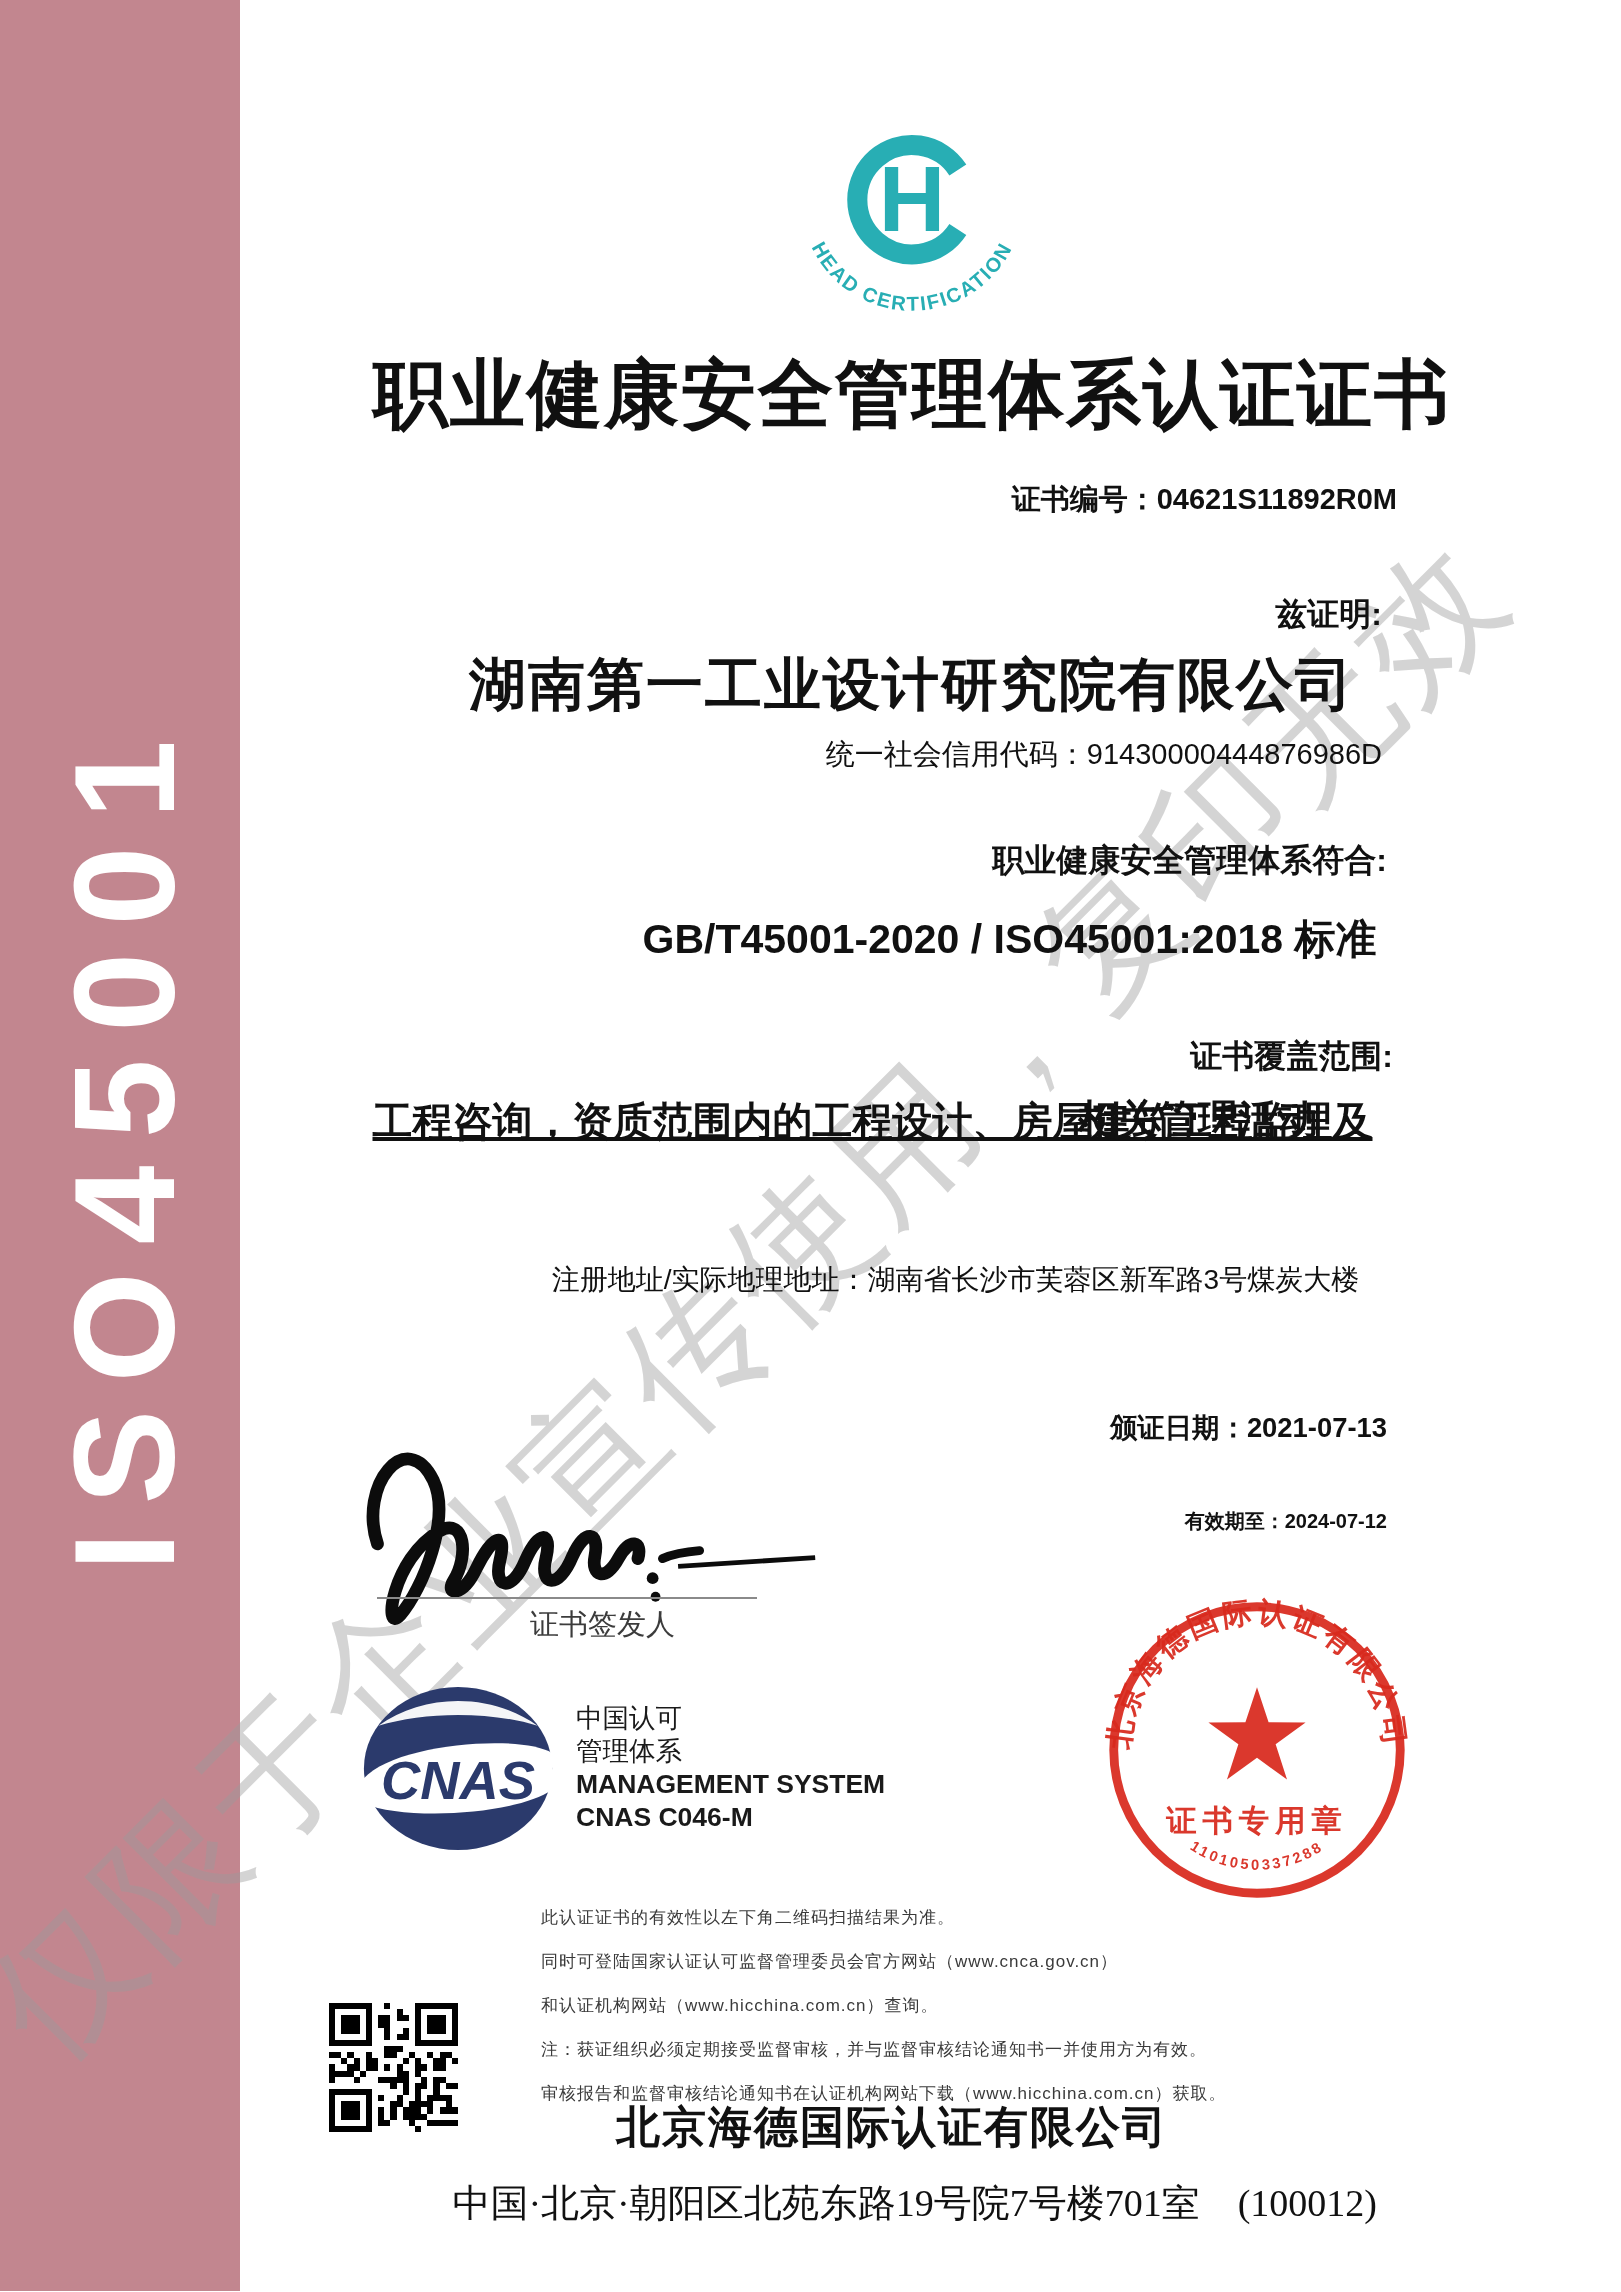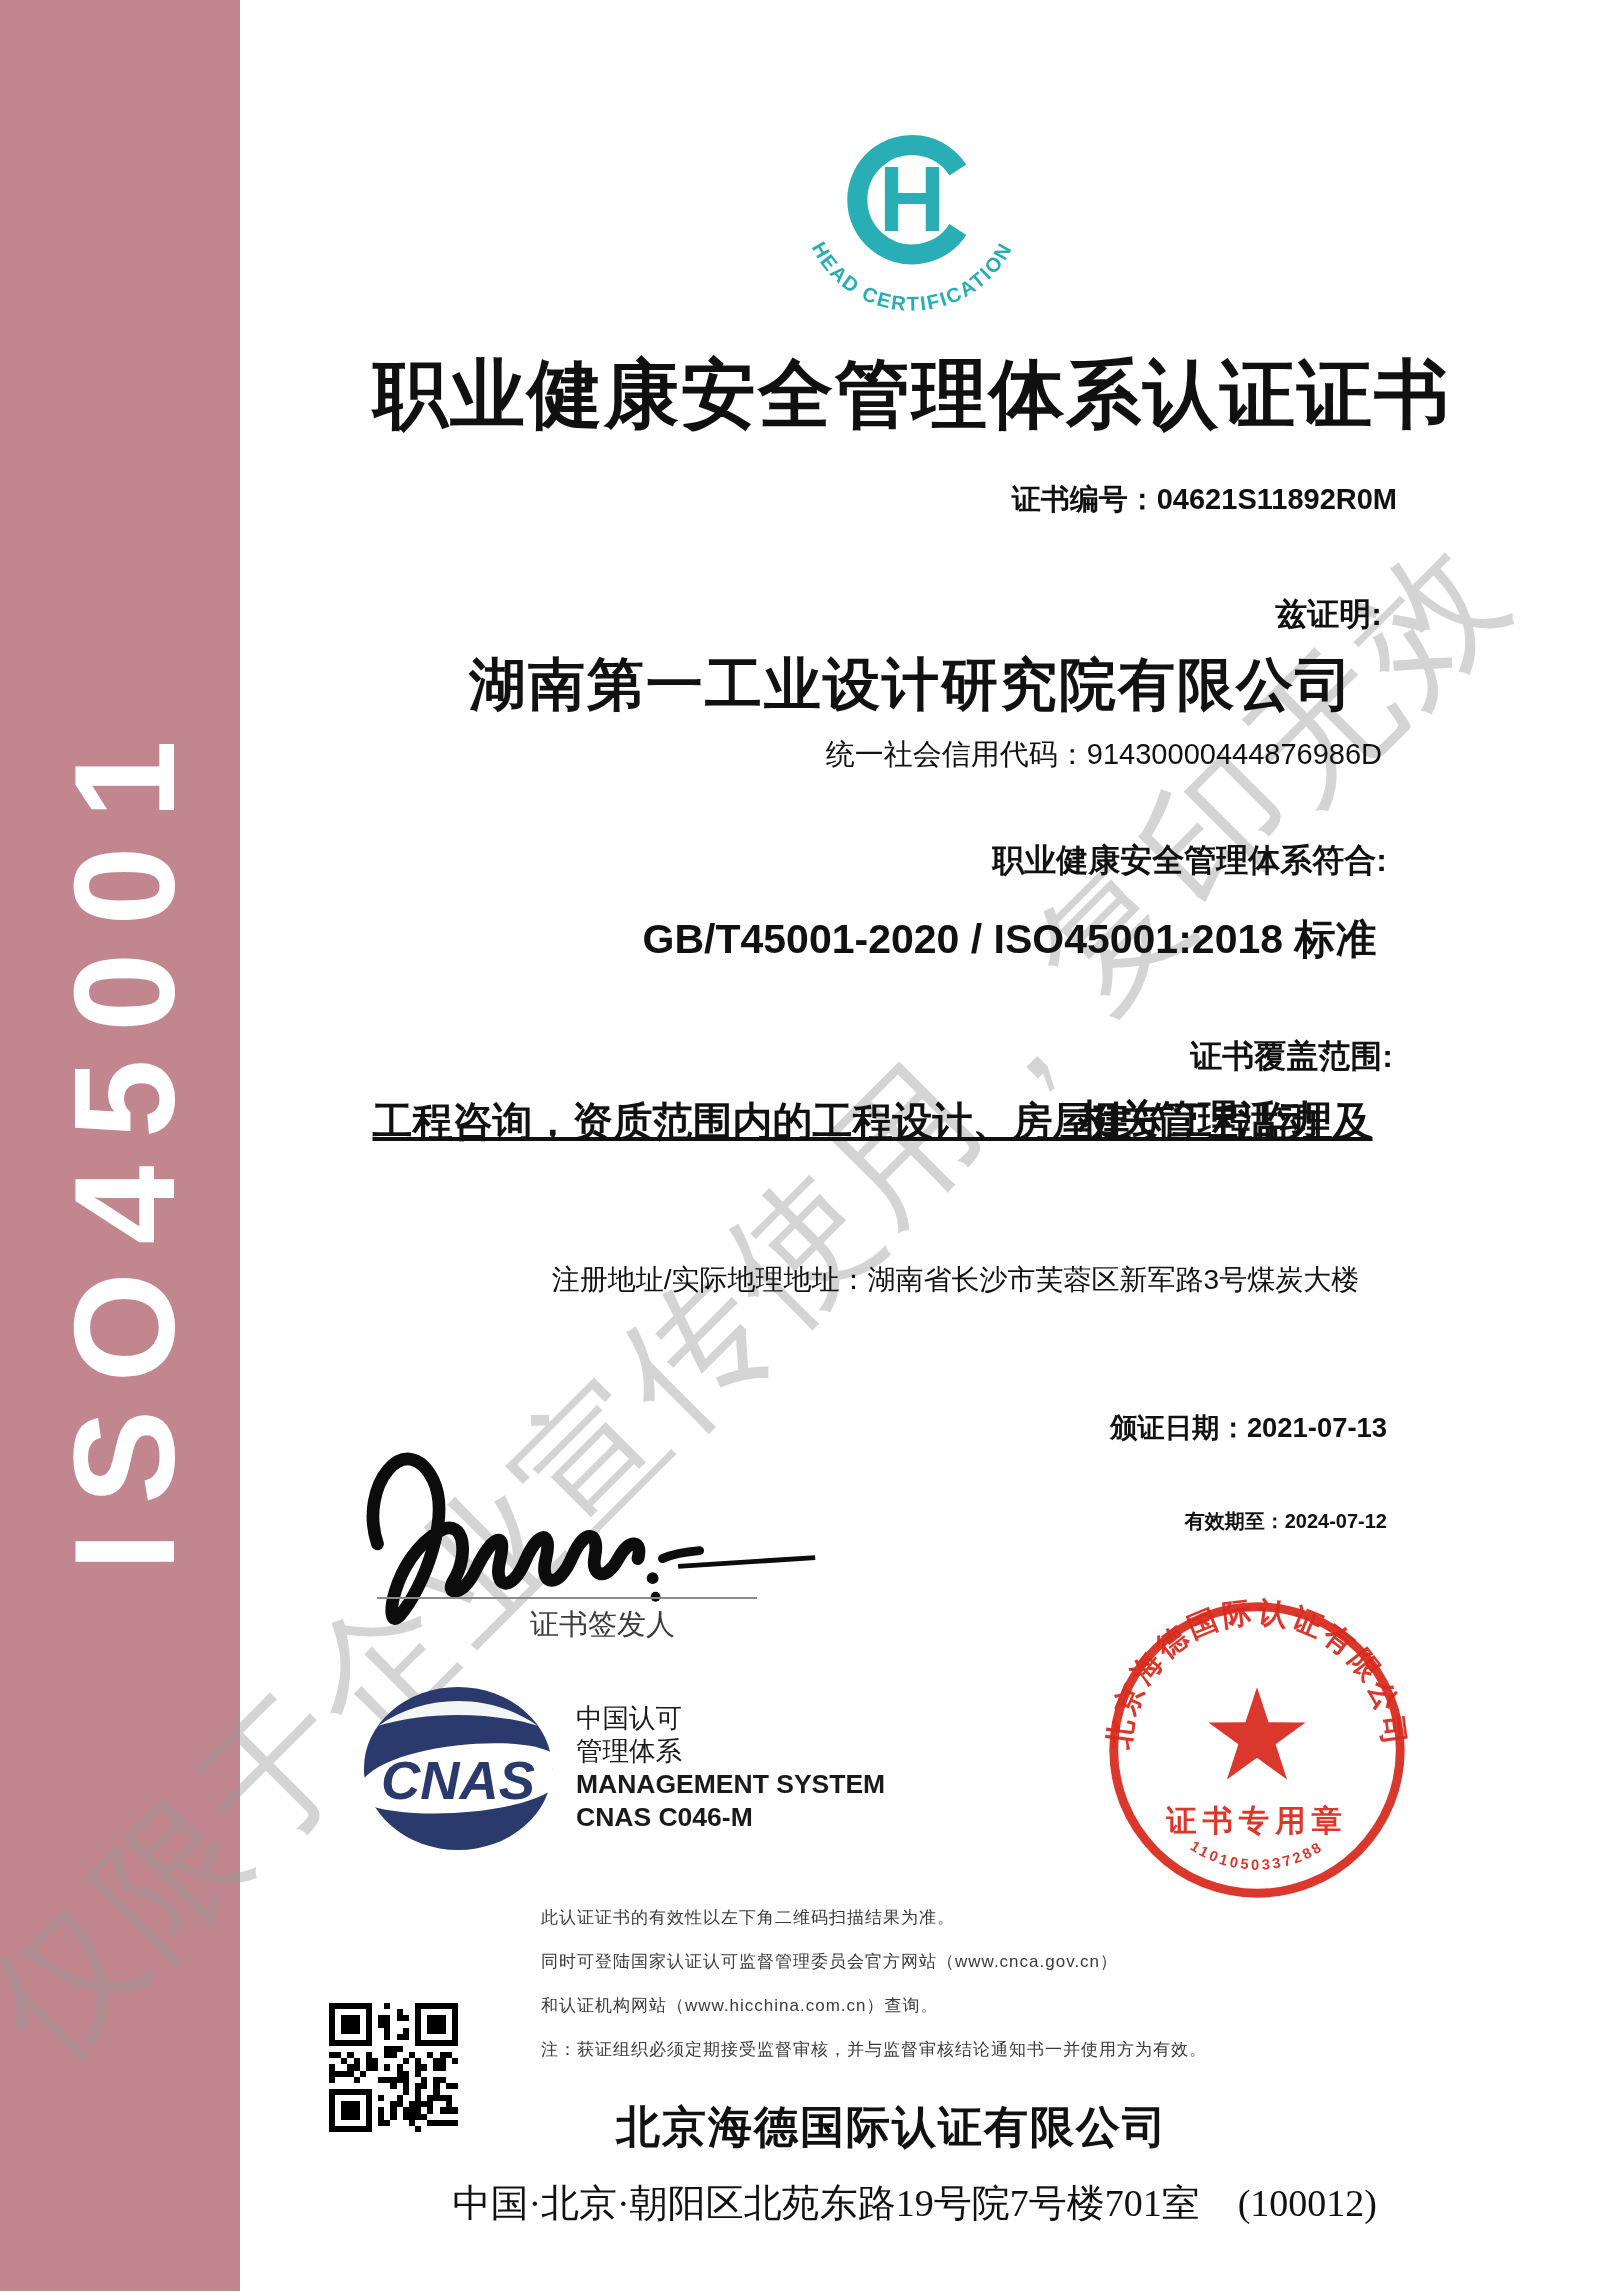--- a/index.html
+++ b/index.html
@@ -134,20 +134,21 @@
     <text font-size="15" font-weight="700" fill="#D8291D" letter-spacing="3" opacity="0.93">
       <textPath href="#seal-bottom-arc" startOffset="50%" text-anchor="middle">1101050337288</textPath>
     </text>
   </svg>
 
   <div class="abs c" id="notes">
     <div>此认证证书的有效性以左下角二维码扫描结果为准。</div>
     <div>同时可登陆国家认证认可监督管理委员会官方网站（www.cnca.gov.cn）</div>
     <div>和认证机构网站（www.hicchina.com.cn）查询。</div>
     <div>注：获证组织必须定期接受监督审核，并与监督审核结论通知书一并使用方为有效。</div>
+    <div>审核报告和监督审核结论通知书在认证机构网站下载（www.hicchina.com.cn）获取。</div>
   </div>
 
   <svg class="abs c" id="qr" viewBox="0 0 21 21" shape-rendering="crispEdges">
     <rect x="0" y="0" width="21" height="21" fill="#ffffff"></rect>
     <g fill="#000">
       <path d="M0,0h7v7h-7z M1,1v5h5v-5z" fill-rule="evenodd"></path>
       <rect x="2" y="2" width="3" height="3"></rect>
       <path d="M14,0h7v7h-7z M15,1v5h5v-5z" fill-rule="evenodd"></path>
       <rect x="16" y="2" width="3" height="3"></rect>
       <path d="M0,14h7v7h-7z M1,15v5h5v-5z" fill-rule="evenodd"></path>

